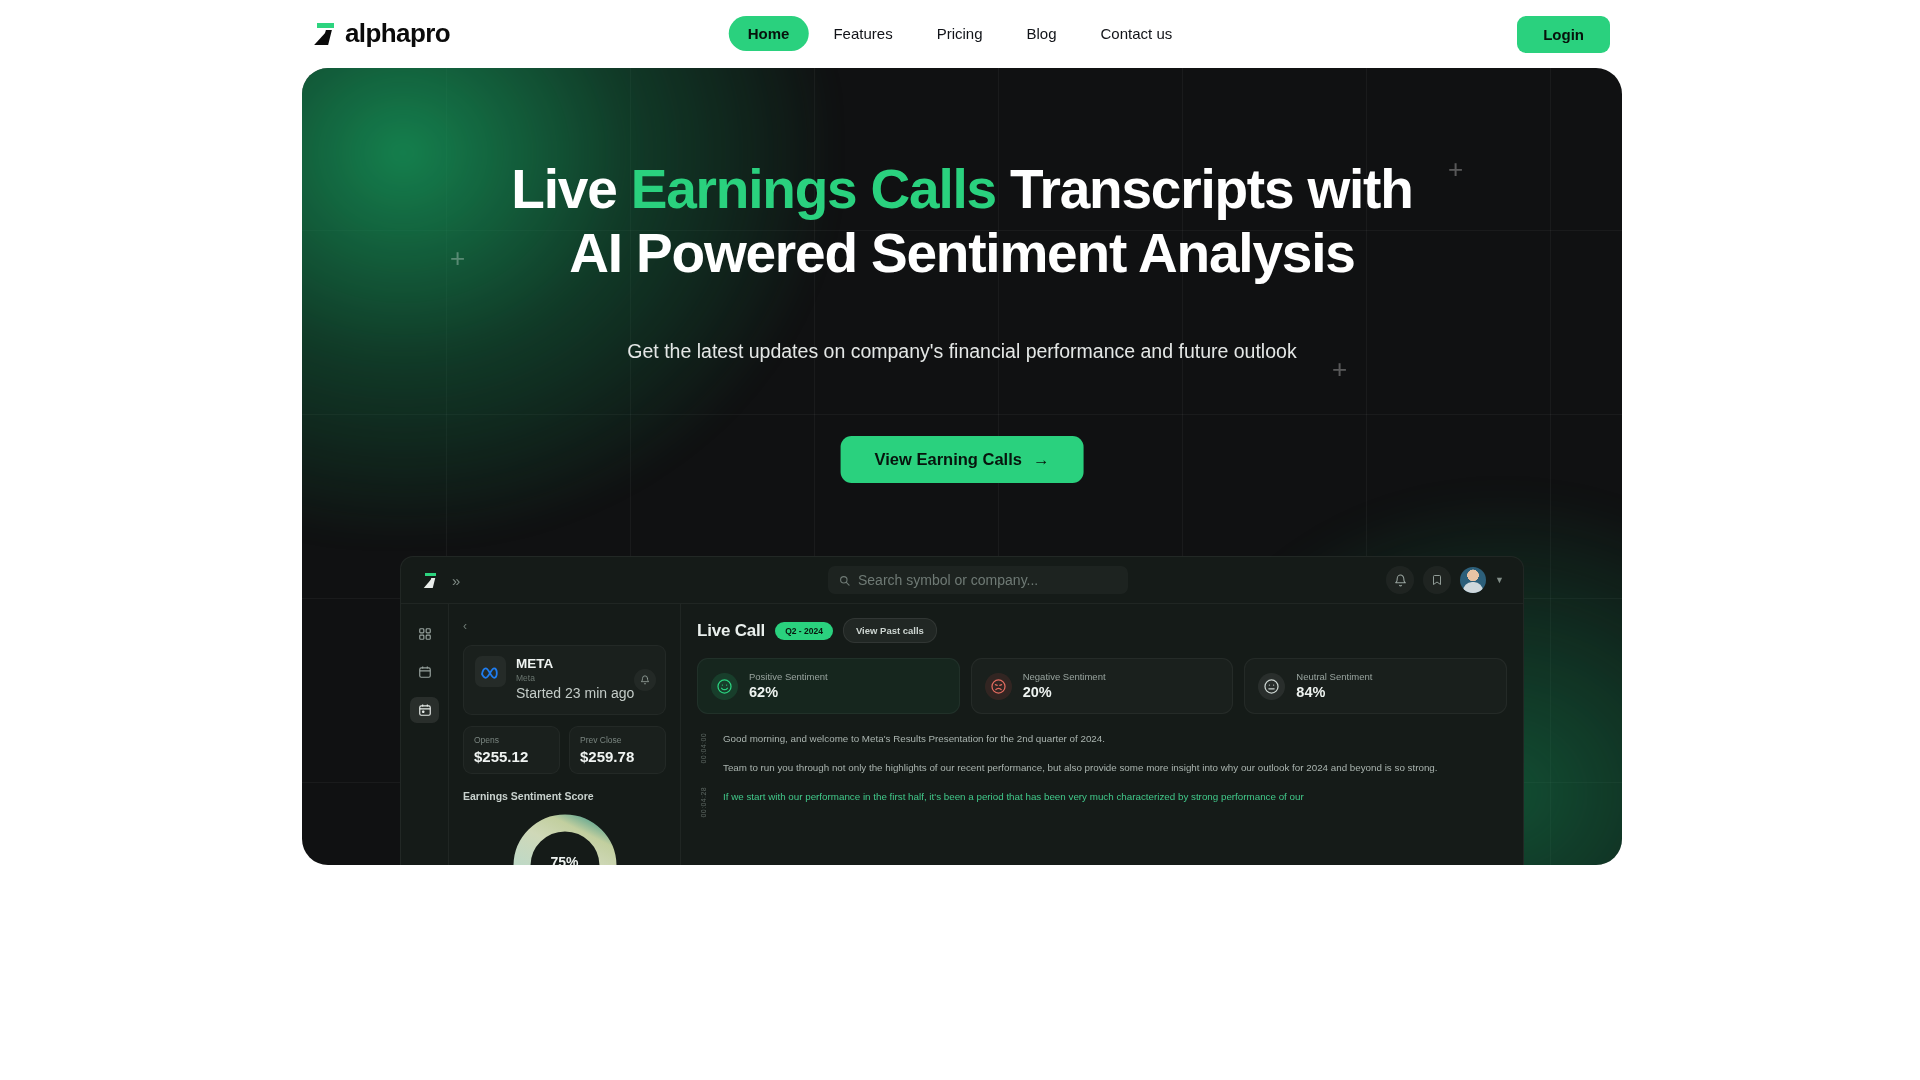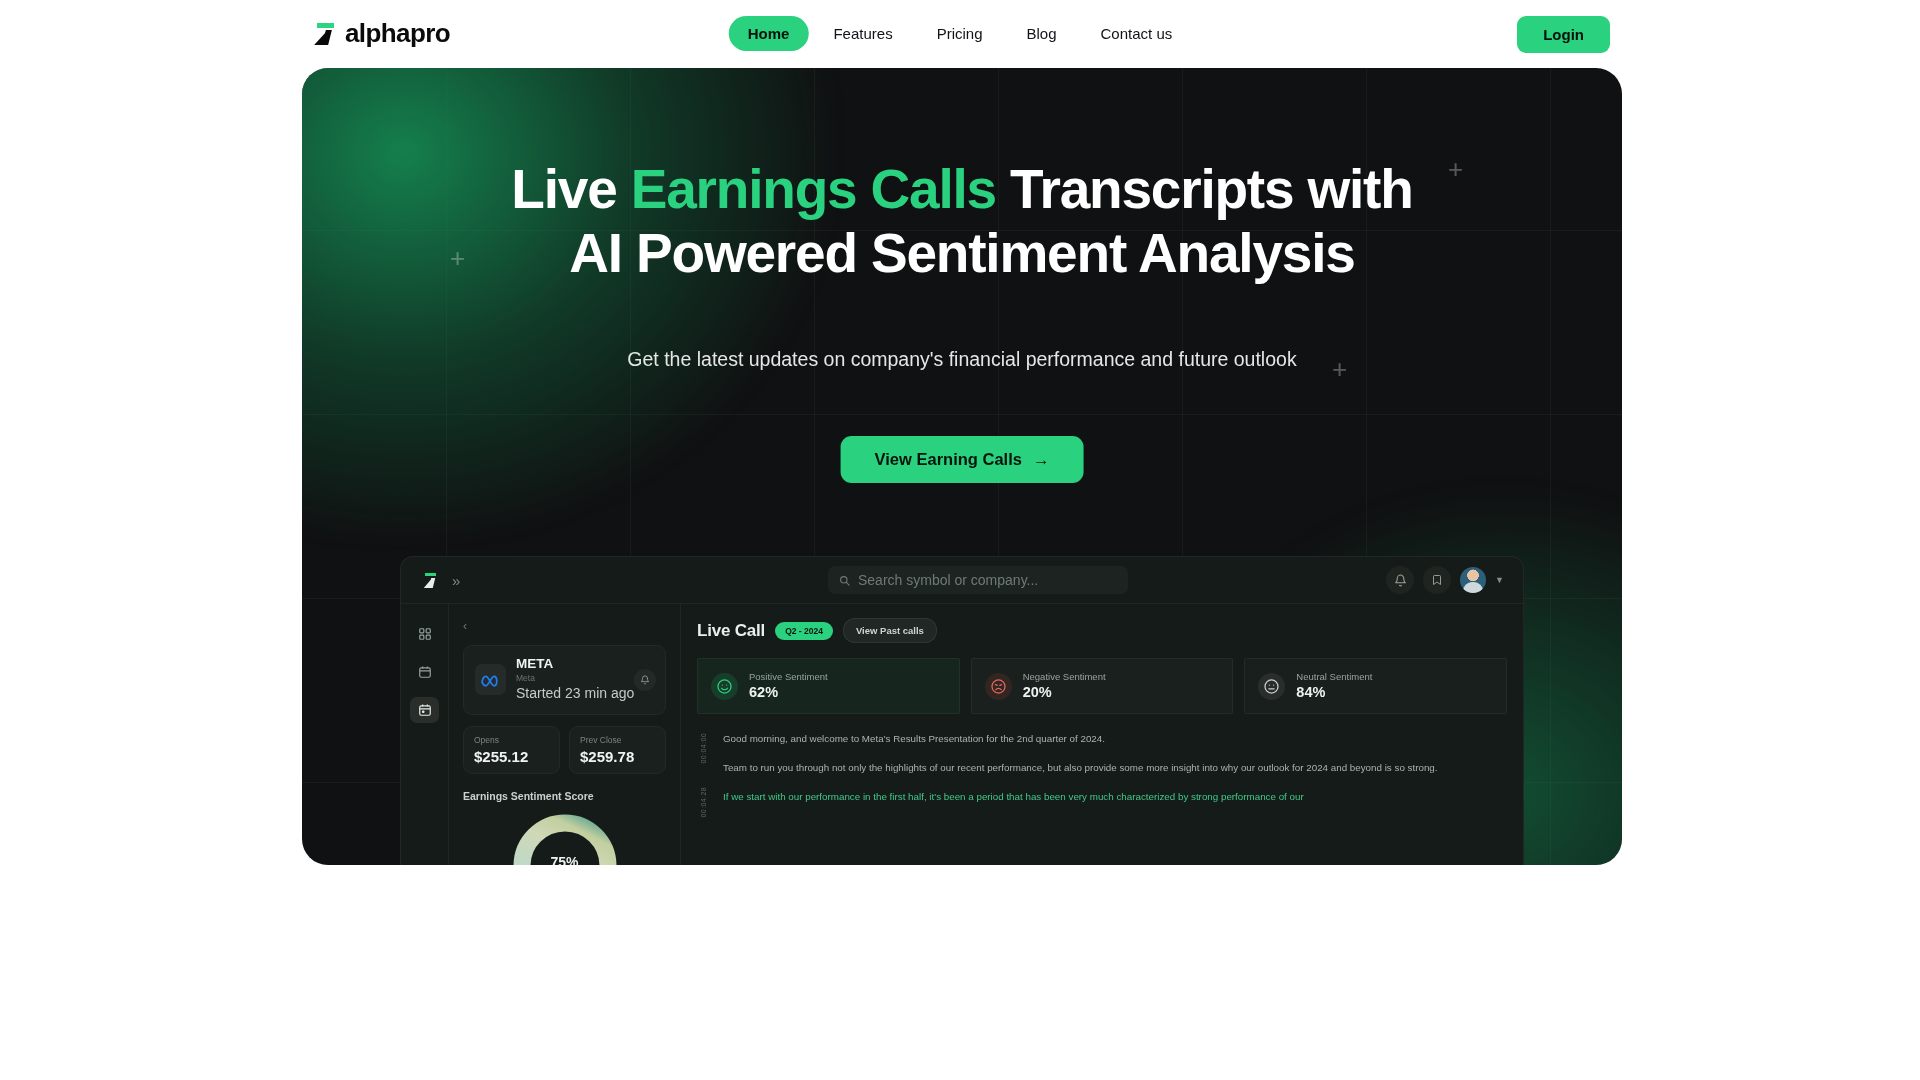--- a/index.html
+++ b/index.html
@@ -104,21 +104,21 @@
 
   .headline {
     position: absolute; top: 90px; left: 0; width: 100%;
     text-align: center;
     font-size: 55px; font-weight: 800; color: #ffffff;
     line-height: 1.16; letter-spacing: -1.2px;
   }
   .headline .hl { color: #2ad17e; }
 
   .subhead {
-    position: absolute; top: 280px; left: 0; width: 100%;
+    position: absolute; top: 272px; left: 0; width: 100%;
     text-align: center;
     font-size: 19.5px; font-weight: 400; color: #e4e7e6;
   }
 
   .cta {
     position: absolute; top: 368px; left: 50%;
     transform: translateX(-50%);
     background: #2ad17e; color: #07140d;
     font-size: 16.5px; font-weight: 700;
     padding: 14px 34px; border: none; border-radius: 11px;
@@ -220,21 +220,21 @@
     position: relative;
   }
   .back-chev {
     color: #6e7a74; font-size: 12px; margin-bottom: 12px;
     cursor: pointer; display: inline-block;
   }
   .stock-card {
     background: rgba(255,255,255,0.025);
     border: 1px solid rgba(255,255,255,0.045);
     border-radius: 9px; padding: 10px 11px;
-    display: flex; align-items: center; gap: 10px;
+    display: flex; align-items: flex-start; gap: 10px;
     position: relative;
   }
   .meta-logo {
     width: 31px; height: 31px; border-radius: 7px;
     background: rgba(255,255,255,0.05);
     display: flex; align-items: center; justify-content: center;
     flex-shrink: 0;
   }
   .stock-ticker { font-size: 13.5px; font-weight: 700; color: #eef2f0; line-height: 1.25; }
   .stock-sub { font-size: 8.5px; color: #6b7670; line-height: 1.35; }
@@ -276,21 +276,21 @@
   .past-btn {
     background: rgba(255,255,255,0.055);
     border: 1px solid rgba(255,255,255,0.07);
     color: #cdd5d1; font-size: 9.5px; font-weight: 600;
     padding: 6px 12px; border-radius: 12px; cursor: pointer;
     font-family: "Liberation Sans", sans-serif;
   }
 
   .sent-row { display: flex; gap: 11px; margin-top: 15px; }
   .sent-card {
-    flex: 1; border-radius: 2px; padding: 11px 13px;
+    flex: 1; border-radius: 11px; padding: 11px 13px;
     display: flex; align-items: center; gap: 11px;
     border: 1px solid rgba(255,255,255,0.05);
   }
   .sent-card.pos { background: rgba(32,160,96,0.09); }
   .sent-card.neg { background: rgba(255,255,255,0.022); }
   .sent-card.neu { background: rgba(255,255,255,0.018); }
   .face {
     width: 27px; height: 27px; border-radius: 50%;
     display: flex; align-items: center; justify-content: center;
     flex-shrink: 0;

